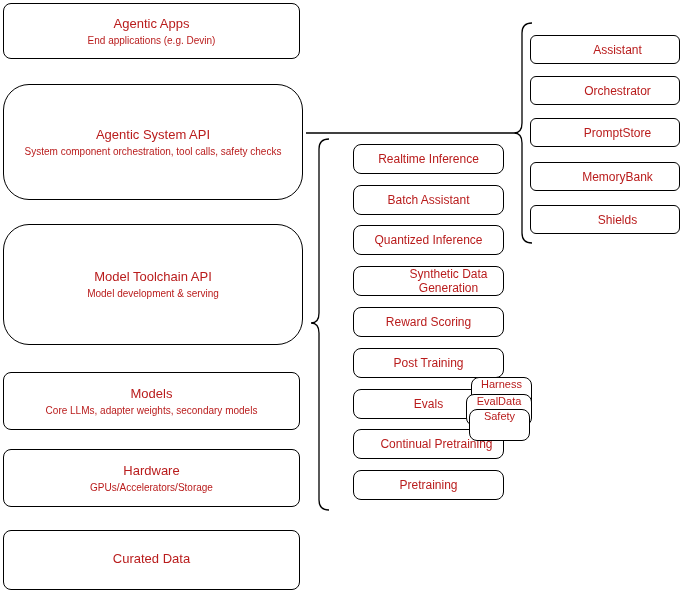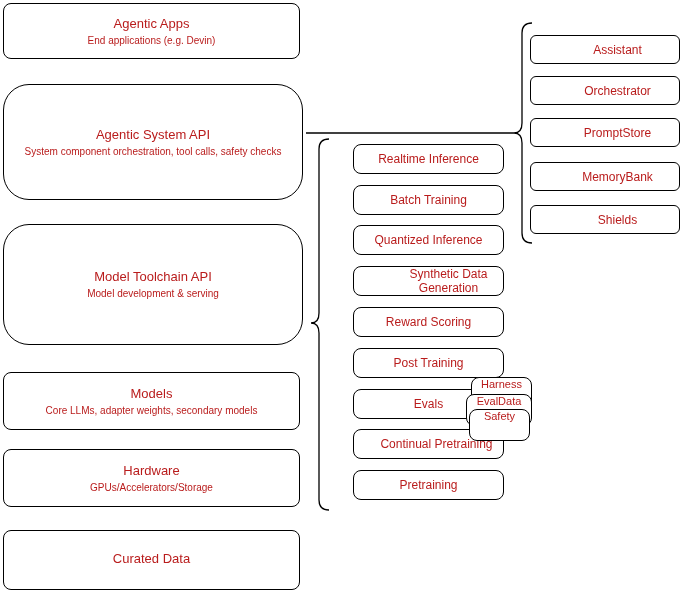--- a/index.html
+++ b/index.html
@@ -123,21 +123,21 @@
   </div>
 
   <div class="node" style="top:530px; height:60px; border-radius:8px;">
     <div class="title">Curated Data</div>
   </div>
 
   <div class="mnode" style="top:144px;">
     <span>Realtime Inference</span>
   </div>
   <div class="mnode" style="top:185px;">
-    <span>Batch Training</span>
+    <span>Batch Assistant</span>
   </div>
   <div class="mnode" style="top:225px;">
     <span>Quantized Inference</span>
   </div>
   <div class="mnode" style="top:266px;padding-left:40px;">
     <span>Synthetic Data Generation</span>
   </div>
   <div class="mnode" style="top:307px;">
     <span>Reward Scoring</span>
   </div>

